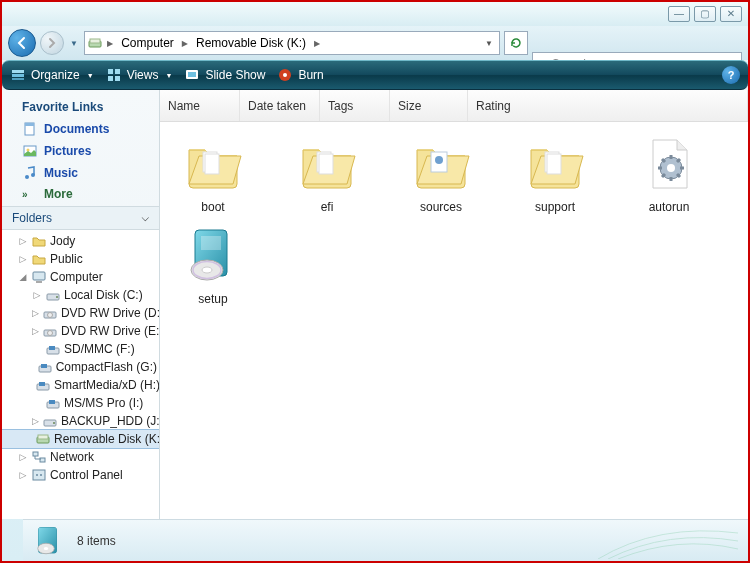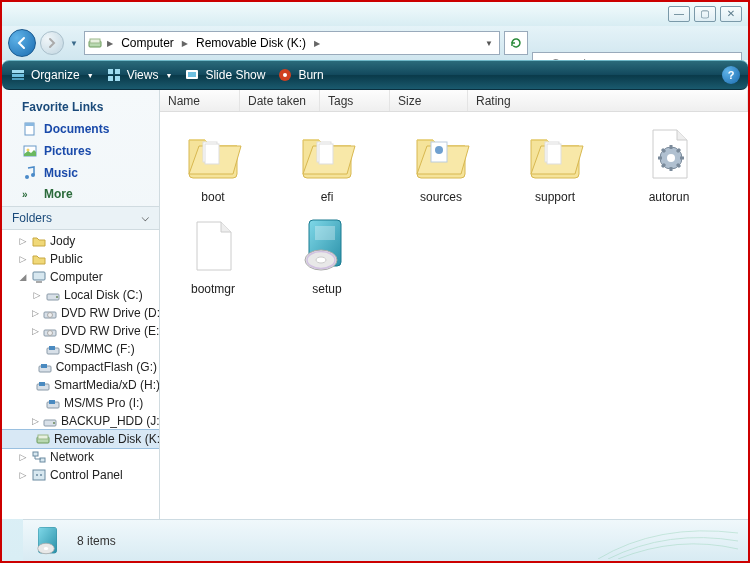--- a/index.html
+++ b/index.html
@@ -93,21 +93,21 @@
   .tree { flex: 1; overflow: hidden; background: #fff; border-top: 1px solid #d0dbe0; font-size: 12px; color: #222; padding: 2px 0; }
   .tnode { display: flex; align-items: center; gap: 3px; padding: 1px 2px; cursor: pointer; white-space: nowrap; }
   .tnode .tw { width: 10px; display: inline-block; text-align: center; color: #888; font-size: 9px; }
   .tnode .ticon { width: 16px; height: 16px; display: inline-flex; align-items: center; justify-content: center; }
   .tnode.sel { background: #d8e8f5; outline: 1px solid #9ac0e0; }
   .indent1 { padding-left: 16px; }
   .indent2 { padding-left: 30px; }
   
   .content { flex: 1; display: flex; flex-direction: column; background: #fff; }
   .colheaders {
-    height: 22px; display: flex; align-items: flex-end;
+    height: 32px; display: flex; align-items: flex-end;
     background: linear-gradient(to bottom, #fdfdfd, #efefef);
     border-bottom: 1px solid #ddd; font-size: 12px; color: #333;
   }
   .colh { padding: 0 8px; border-right: 1px solid #e4e4e4; height: 100%; display: flex; align-items: center; cursor: pointer; }
   .items { flex: 1; padding: 10px 8px; display: flex; flex-wrap: wrap; align-content: flex-start; gap: 10px 24px; }
   .item { width: 90px; display: flex; flex-direction: column; align-items: center; gap: 4px; cursor: pointer; }
   .item .iicon { width: 64px; height: 64px; display: flex; align-items: center; justify-content: center; }
   .item .ilabel { text-align: center; font-size: 12px; color: #222; }
   
   .status {
@@ -481,29 +481,20 @@
                     <line x1="21" y1="12" x2="25" y2="12"></line>
                     <line x1="3" y1="3" x2="6" y2="6"></line>
                     <line x1="18" y1="18" x2="21" y2="21"></line>
                     <line x1="3" y1="21" x2="6" y2="18"></line>
                     <line x1="18" y1="6" x2="21" y2="3"></line>
                   </g>
                 </g>
               </svg>
             </div>
             <div class="ilabel">autorun</div>
-          </div>
-          <div class="item">
-            <div class="iicon">
-              <svg width="64" height="64" viewBox="0 0 64 64">
-                <path d="M16 8h24l10 10v38H16z" fill="#fff" stroke="#ccc"></path>
-                <path d="M40 8v10h10" fill="#eee" stroke="#ccc"></path>
-              </svg>
-            </div>
-            <div class="ilabel">bootmgr</div>
           </div>
           <div class="item">
             <div class="iicon">
               <svg width="64" height="64" viewBox="0 0 64 64">
                 <rect x="14" y="6" width="32" height="46" rx="4" fill="url(#sg)" stroke="#1a7a90"></rect>
                 <defs>
                   <linearGradient id="sg" x1="0" y1="0" x2="1" y2="1">
                     <stop offset="0" stop-color="#7fd8e8"></stop>
                     <stop offset="1" stop-color="#2a90a8"></stop>
                   </linearGradient>

